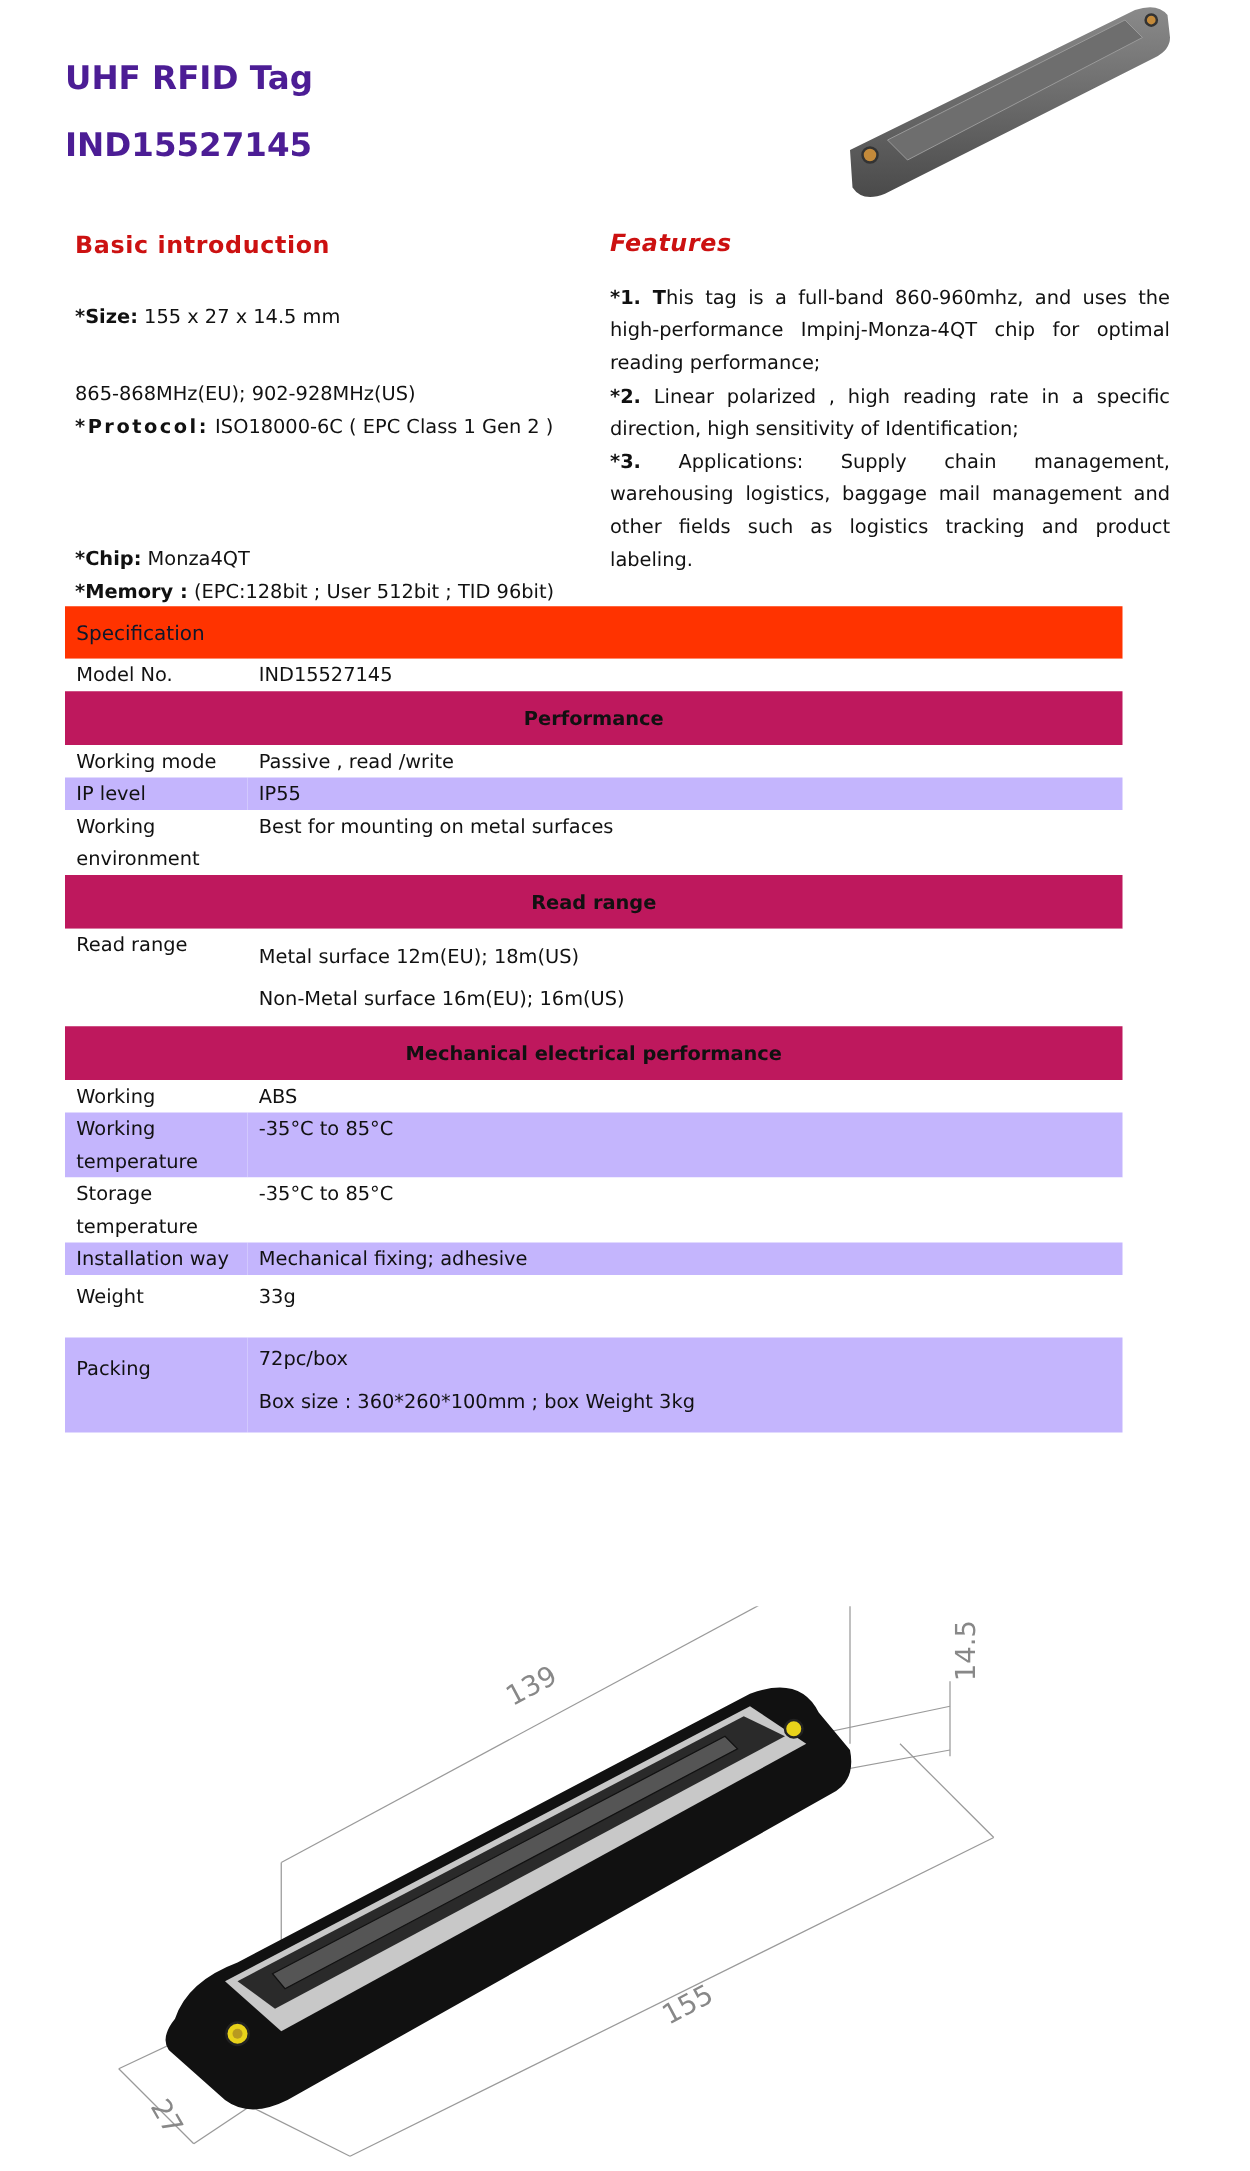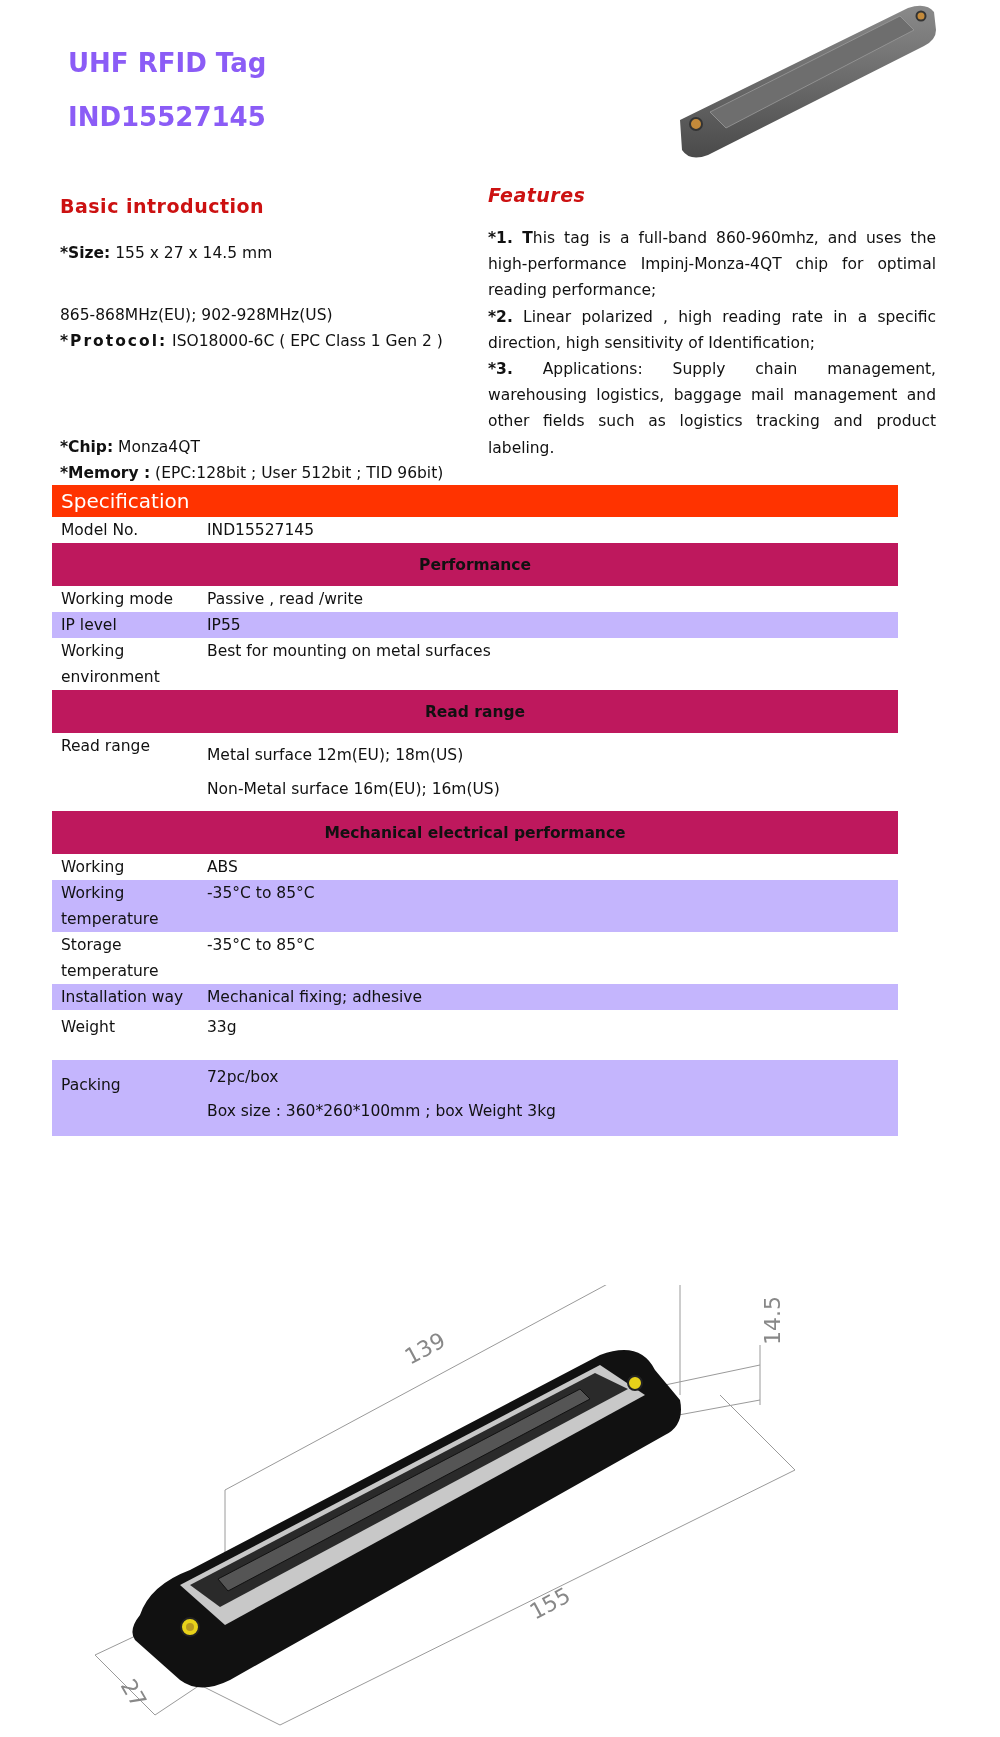--- a/index.html
+++ b/index.html
@@ -1,26 +1,26 @@
 <!DOCTYPE html>
 <html><head>
 <meta charset="utf-8">
 <style>
   html,body{margin:0;padding:0;background:#fff;}
   body{width:1000px;height:1737px;position:relative;overflow:hidden;font-family:"DejaVu Sans","Liberation Sans",sans-serif;color:#111;}
   .abs{position:absolute;}
-  .title{color:#8b5cf6;font-weight:bold;font-size:26px;left:68px;font-family:"DejaVu Sans",sans-serif;}
+  .title{color:#4c1d95;font-weight:bold;font-size:26px;left:52px;font-family:"DejaVu Sans",sans-serif;}
   .sec{color:#cc1111;font-weight:bold;font-size:19px;letter-spacing:0.5px;font-family:"DejaVu Sans",sans-serif;}
   .txt{font-size:15.5px;line-height:26px;}
   .b{font-weight:bold;}
   .proto{letter-spacing:2px;}
   .feat{left:488px;top:225px;width:448px;font-size:15.5px;line-height:26.2px;text-align:justify;}
   table.spec{position:absolute;left:52px;top:485px;width:846px;border-collapse:collapse;font-size:15.5px;}
   table.spec td{padding:0 9px;vertical-align:top;}
-  tr.hdr td{background:#ff3300;color:#ffffff;height:32px;vertical-align:middle;font-size:20px;}
+  tr.hdr td{background:#ff3300;color:#0f172a;height:42px;vertical-align:middle;font-size:16px;}
   tr.grp td{background:#be185d;text-align:center;font-weight:bold;height:43px;vertical-align:middle;}
   tr.g td{background:#c4b5fd;}
   tr.w td{background:#fff;}
   td.lab{width:128px;}
   .cell{line-height:26px;padding-top:9px;padding-bottom:8px;}
   .img-top{left:668px;top:0px;width:282px;height:160px;}
   .img-bot{left:80px;top:1285px;width:720px;height:452px;}
 </style>
 </head>
 <body>
@@ -36,21 +36,21 @@
           <stop offset="1" stop-color="#4a4a4a"></stop>
       </linearGradient>
     </defs>
     <path d="M12 120 L240 8 Q258 2 266 12 L268 30 Q268 40 256 46 L40 155 Q22 162 14 150 Z" fill="url(#gtop)"></path>
     <path d="M42 112 L232 16 L246 30 L58 128 Z" fill="#6e6e6e" stroke="#9a9a9a" stroke-width="0.8"></path>
     <circle cx="28" cy="124" r="6" fill="#c48a3a" stroke="#333" stroke-width="2"></circle>
     <circle cx="253" cy="16" r="4.5" fill="#c48a3a" stroke="#333" stroke-width="2"></circle>
   </svg>
 </div>
 
-<div class="abs sec" style="left:60px;top:195px;">Basic introduction</div>
+<div class="abs sec" style="left:60px;top:185px;">Basic introduction</div>
 <div class="abs txt" style="left:60px;top:240px;">
   <span class="b">*Size:</span><span> 155 x 27 x 14.5 mm</span>
 </div>
 <div class="abs txt" style="left:60px;top:302px;">
   <div>865-868MHz(EU); 902-928MHz(US)</div>
   <div><span class="b proto">*Protocol:</span><span> ISO18000-6C ( EPC Class 1 Gen 2 )</span></div>
 </div>
 <div class="abs txt" style="left:60px;top:434px;">
   <div><span class="b">*Chip:</span><span> Monza4QT</span></div>
   <div><span class="b">*Memory :</span><span> (EPC:128bit ; User 512bit ; TID 96bit)</span></div>

